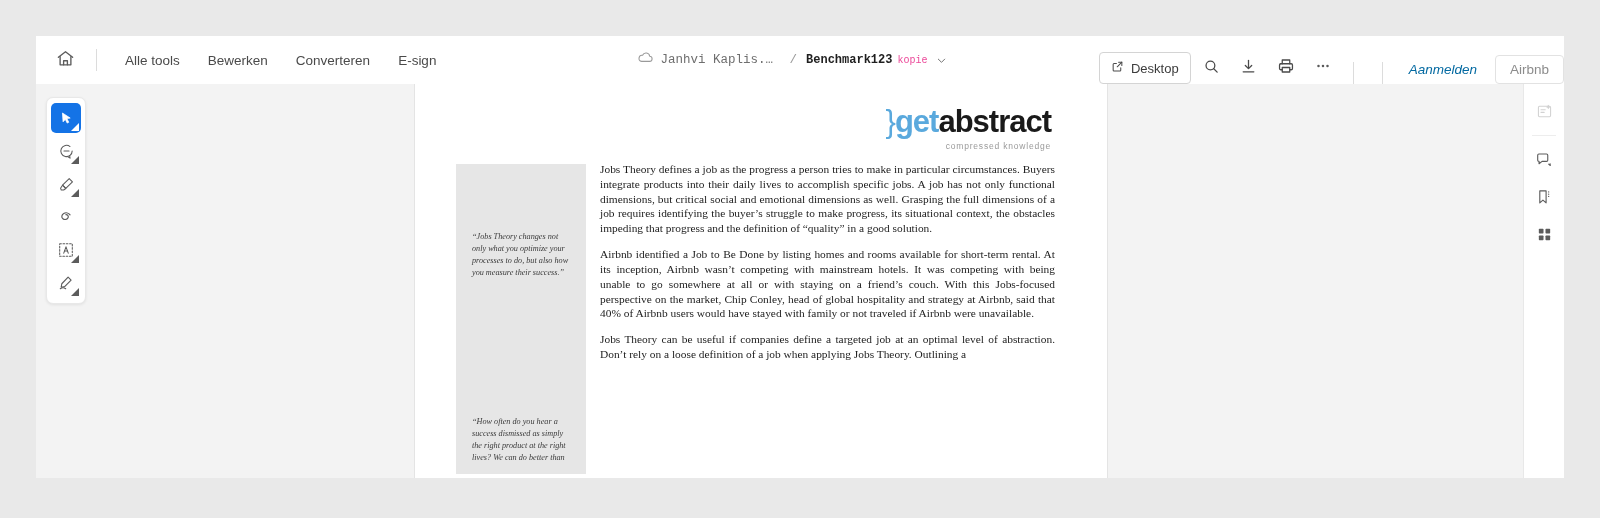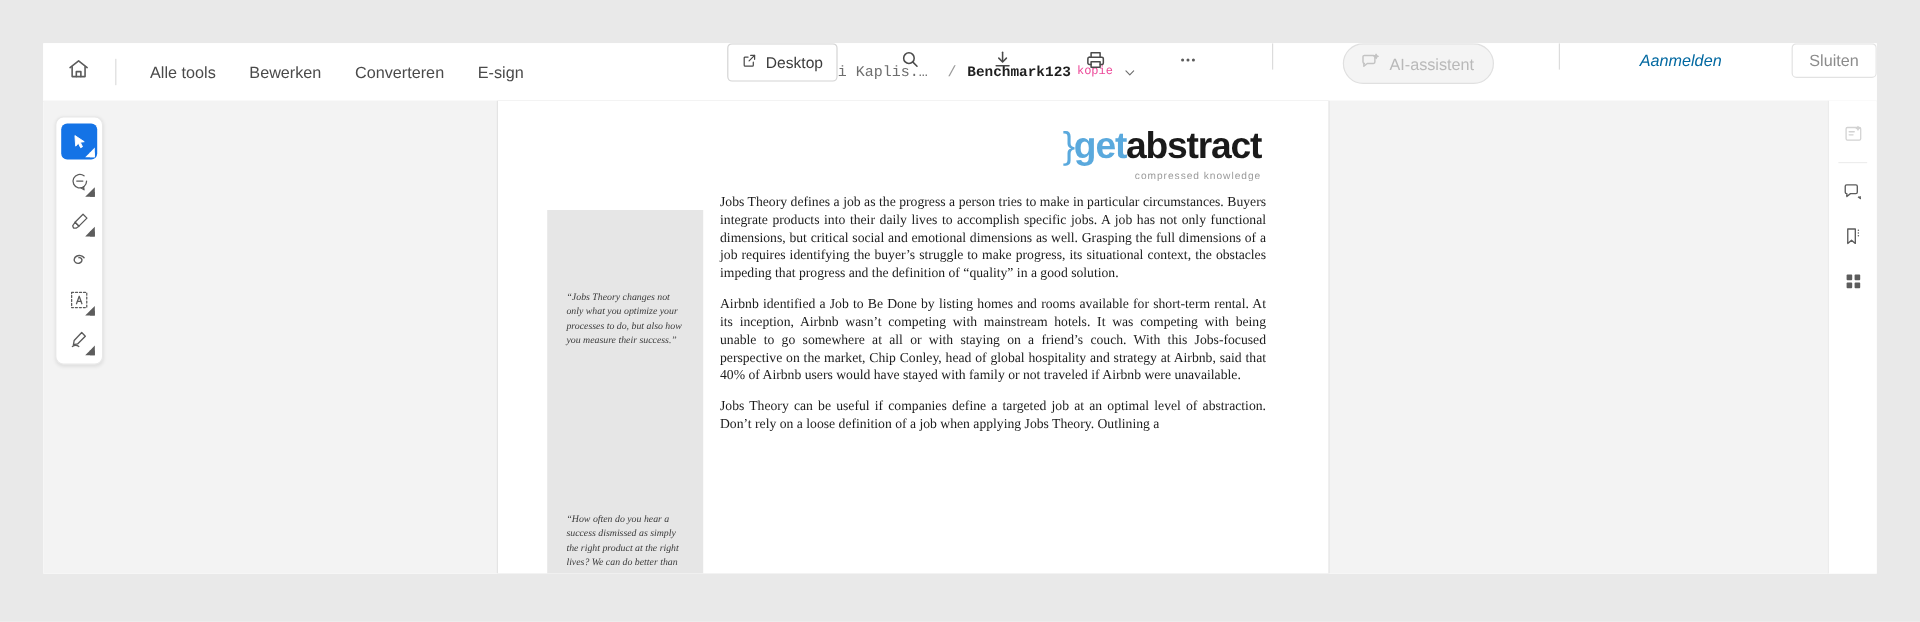--- a/index.html
+++ b/index.html
@@ -42,21 +42,21 @@
     font-size:12.5px;color:#6e6e6e;margin-left:7px;max-width:120px;
     overflow:hidden;text-overflow:ellipsis;white-space:nowrap;cursor:pointer;
   }
   .crumb-sep{font-size:12.5px;color:#9a9a9a;margin:0 9px;}
   .crumb-file{font-size:12px;color:#1f1f1f;font-weight:bold;white-space:nowrap;}
   .crumb-file-sub{font-size:10px;color:#ec4899;margin-left:5px;white-space:nowrap;}
   .crumb-chev{margin-left:9px;cursor:pointer;display:flex;align-items:center;}
 
   .hdr-right{
     position:absolute;right:0;top:0;height:48px;display:flex;
-    align-items:flex-start;padding-right:0px;gap:40px;
+    align-items:flex-end;padding-right:0px;
   }
   .desktop-btn{
     display:flex;align-items:center;gap:7px;height:30px;padding:0 11px;
     border:1px solid #d4d4d4;border-radius:4px;background:#fff;
     font-size:13px;color:#3c3c3c;cursor:pointer;
   }
   .icon-btn{
     width:32px;height:32px;display:flex;align-items:center;justify-content:center;
     border-radius:4px;cursor:pointer;margin-left:5px;
   }
@@ -128,21 +128,21 @@
     font-size:31px;font-weight:bold;letter-spacing:-1px;line-height:1;text-align:right;
   }
   .logo-brace{color:#5aa9dd;font-weight:normal;}
   .logo-get{color:#5aa9dd;}
   .logo-abs{color:#1a1a1a;}
   .logo-tag{
     font-size:8.5px;color:#9a9a9a;letter-spacing:.8px;margin-top:4px;
   }
 
   .sidecol{
-    position:absolute;left:41px;top:91px;width:130px;height:310px;
+    position:absolute;left:41px;top:80px;width:130px;height:310px;
     background:#e6e6e6;
   }
   .pullquote{
     position:absolute;left:16px;width:102px;
     font-family:"Liberation Serif", serif;
     font-style:italic;font-size:8.2px;line-height:1.48;color:#3a3a3a;
   }
   .pq1{top:67px;}
   .pq2{top:252px;}
 
@@ -247,34 +247,25 @@
           <svg width="18" height="18" viewBox="0 0 24 24" fill="#5a5a5a">
             <circle cx="6" cy="12" r="1.7"></circle>
               <circle cx="12" cy="12" r="1.7"></circle>
               <circle cx="18" cy="12" r="1.7"></circle>
           </svg>
         </span>
       </div>
 
       <div class="vdiv"></div>
 
-      <div class="ai-btn">
-        <span>
-          <svg width="17" height="17" viewBox="0 0 24 24" fill="none" stroke="#c3c3c3" stroke-width="1.7" stroke-linecap="round" stroke-linejoin="round">
-            <path d="M4 6.2A1.7 1.7 0 0 1 5.7 4.5h10.6A1.7 1.7 0 0 1 18 6.2v6.1a1.7 1.7 0 0 1-1.7 1.7H9l-4 3.2v-3.2H5.7A1.7 1.7 0 0 1 4 12.3z"></path>
-            <path d="M19.4 3.2l.7 1.7 1.7.7-1.7.7-.7 1.7-.7-1.7-1.7-.7 1.7-.7z"></path>
-          </svg>
-        </span>
-        <span>AI-assistent</span>
-      </div>
 
       <div class="vdiv"></div>
 
       <div class="signin">Aanmelden</div>
-      <div class="close-btn">Sluiten</div>
+      <div class="close-btn">Airbnb</div>
     </div>
   </div>
 
   <div class="viewer">
 
     <div class="page-scroll">
       <div class="page">
 
         <div class="logo">
           <div class="logo-main">

